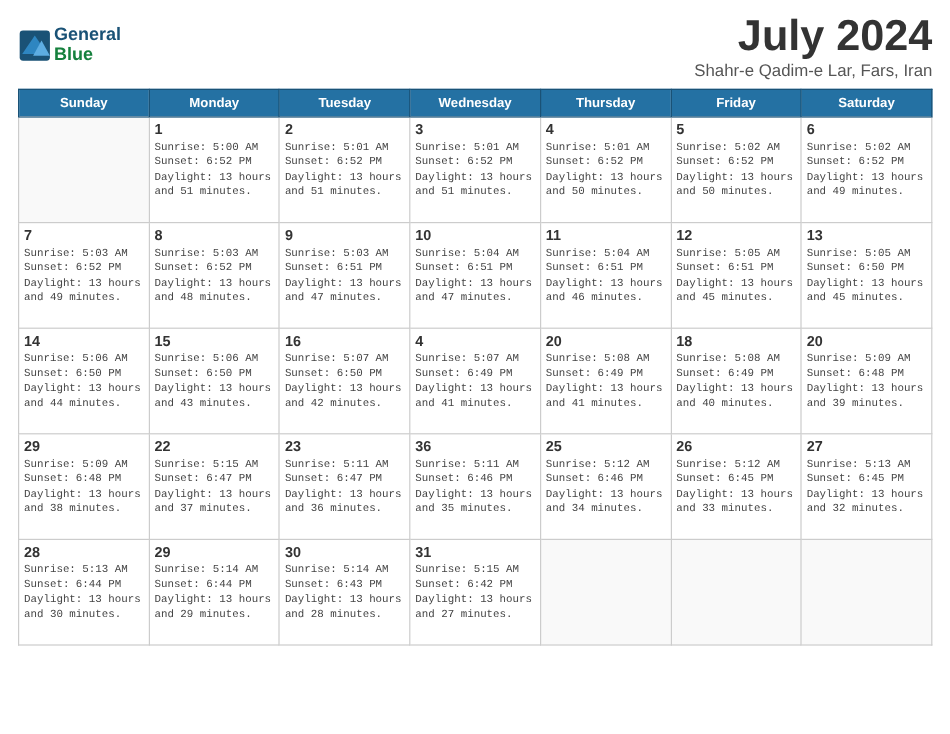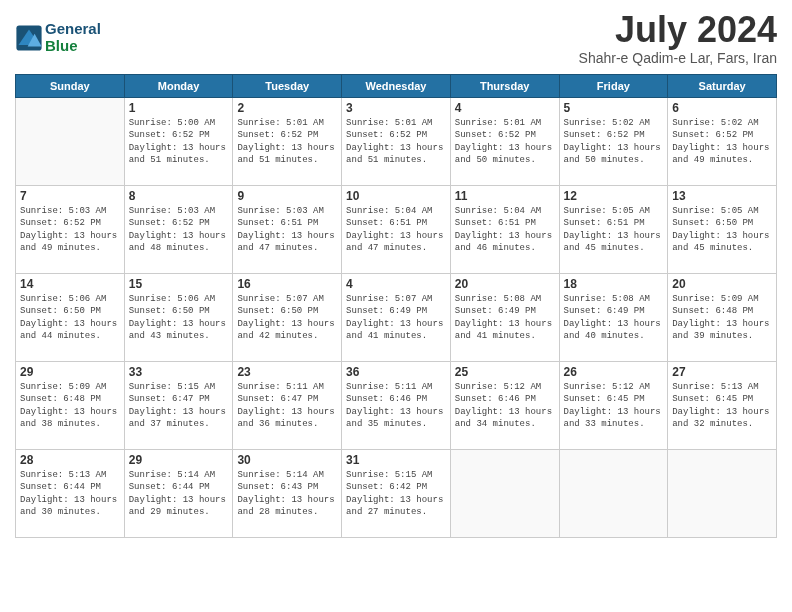--- a/index.html
+++ b/index.html
@@ -265,21 +265,21 @@
         </tr>
         <tr>
           <td>
             <span class="day-number">29</span>
             <div class="day-info" style="white-space: pre-line;">Sunrise: 5:09 AM
 Sunset: 6:48 PM
 Daylight: 13 hours
 and 38 minutes.</div>
           </td>
           <td>
-            <span class="day-number">33</span>
+            <span class="day-number">22</span>
             <div class="day-info" style="white-space: pre-line;">Sunrise: 5:15 AM
 Sunset: 6:47 PM
 Daylight: 13 hours
 and 37 minutes.</div>
           </td>
           <td>
             <span class="day-number">23</span>
             <div class="day-info" style="white-space: pre-line;">Sunrise: 5:11 AM
 Sunset: 6:47 PM
 Daylight: 13 hours

